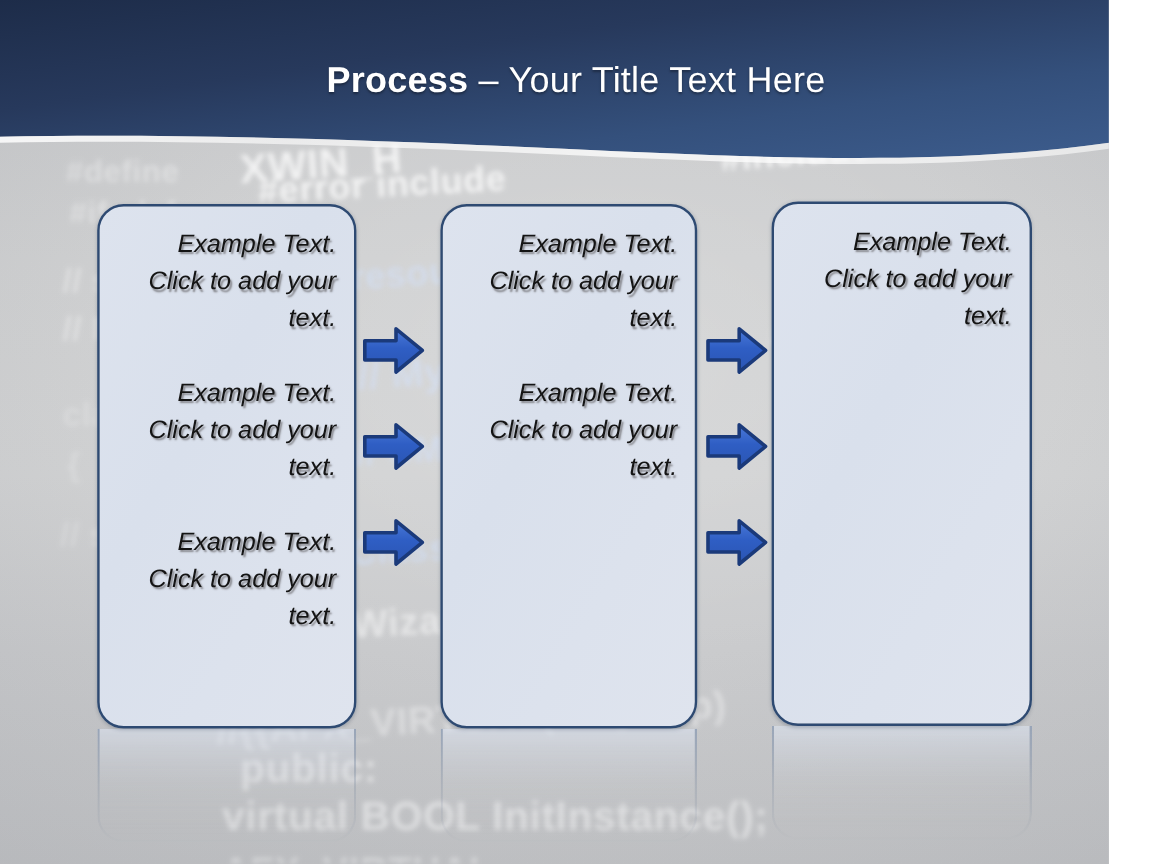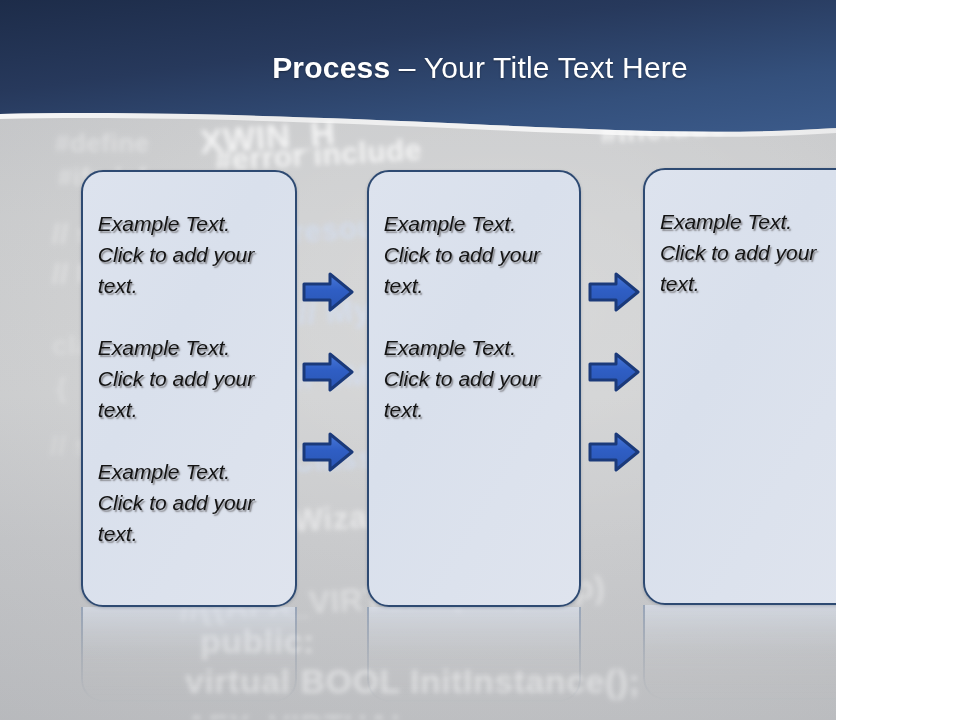--- a/index.html
+++ b/index.html
@@ -6,21 +6,21 @@
     margin: 0;
     padding: 0;
     background: #ffffff;
   }
   body {
     font-family: "Liberation Sans", sans-serif;
   }
 
   #slide {
     position: relative;
-    width: 836px;
+    width: 924px;
     height: 720px;
     overflow: hidden;
     background: #c9cacb;
   }
 
   
   .bg-plate {
     position: absolute;
     left: 0; top: 0;
     width: 960px; height: 720px;
@@ -86,22 +86,21 @@
     box-shadow: 0 1px 3px rgba(40,55,80,0.25);
     display: flex;
     flex-direction: column;
     justify-content: flex-start;
     align-items: center;
     z-index: 3;
   }
   .pbox-inner {
     width: 86%;
     padding-top: 16px;
-    text-align: left;
-    margin-top: 20px;
+    text-align: right;
   }
   .ptext {
     font-style: italic;
     font-size: 21px;
     line-height: 31px;
     color: #141414;
     text-shadow: 1.5px 2px 1.5px rgba(120,120,125,0.85);
     margin: 0 0 31px 0;
   }
   .ptext:last-child { margin-bottom: 0; }

